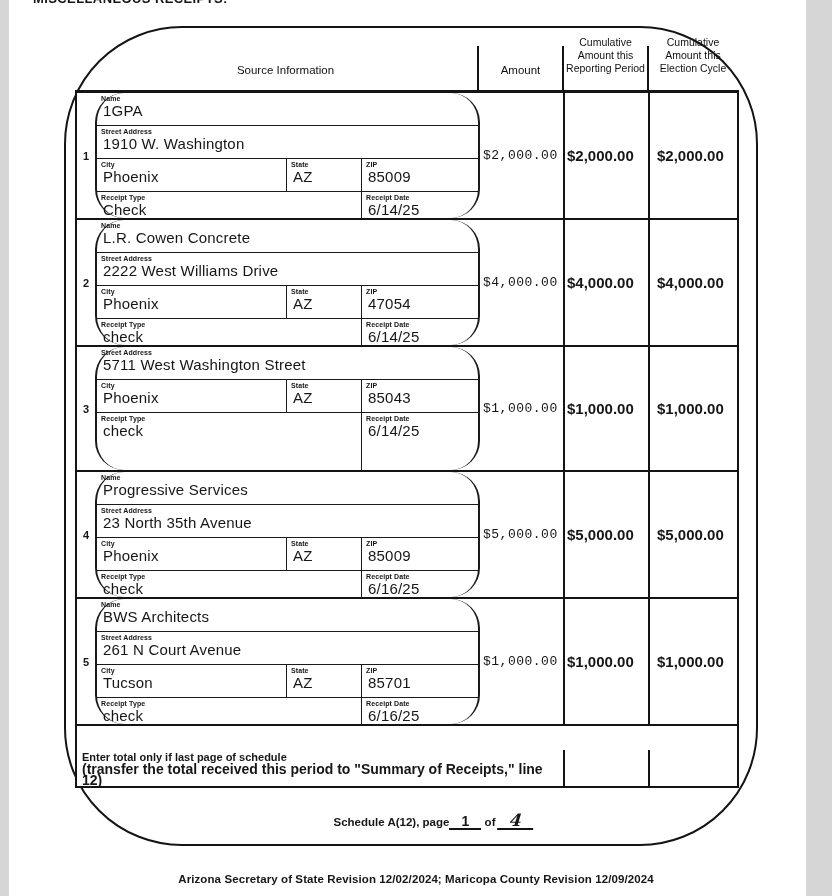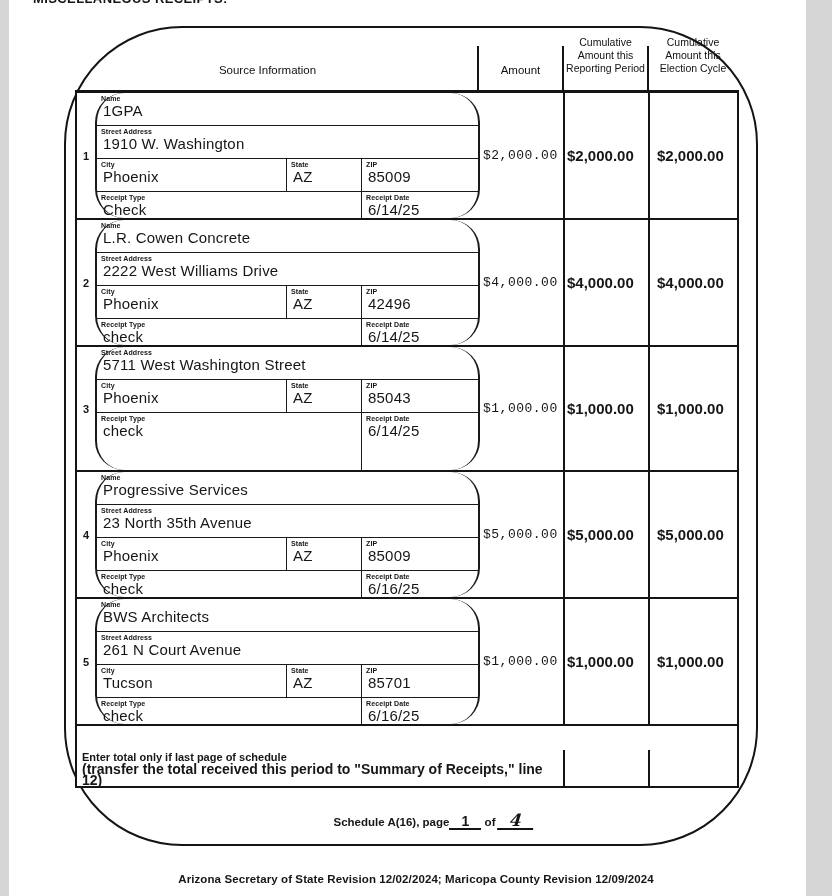--- a/index.html
+++ b/index.html
@@ -15,21 +15,21 @@
 
   .top-cut { position:absolute; left:33px; top:0; height:7px; width:260px; overflow:hidden; }
   .top-cut span { display:block; margin-top:-9px; font-size:13px; font-weight:bold; letter-spacing:.4px; white-space:nowrap; }
 
   .frame {
     position:absolute; left:64px; top:26px; width:694px; height:820px;
     border:2px solid #141414; border-radius:118px; background:transparent;
   }
 
   .hdr { position:absolute; text-align:center; color:#111; }
-  .hdr-source { left:75px;  top:64px; width:385px; font-size:11.5px; }
+  .hdr-source { left:93px;  top:64px; width:385px; font-size:11.5px; }
   .hdr-amount { left:478px; top:64px; width:85px;  font-size:11.5px; }
   .hdr-cum    { top:36px; font-size:10.5px; line-height:13px; white-space:pre-line; }
   .hdr-cum1   { left:563px; width:85px; }
   .hdr-cum2   { left:649px; width:88px; }
   .hvline { position:absolute; top:46px; height:44px; width:2px; background:#141414; }
 
   .table {
     position:absolute; left:75px; top:90px; width:664px; height:698px;
     border:2px solid #141414; border-top-width:3px;
     display:flex; flex-direction:column; background:#fff;
@@ -160,21 +160,21 @@
           <div class="fbox city">
             <div class="flabel">City</div>
             <div class="fval">Phoenix</div>
           </div>
           <div class="fbox state">
             <div class="flabel">State</div>
             <div class="fval">AZ</div>
           </div>
           <div class="fbox zip">
             <div class="flabel">ZIP</div>
-            <div class="fval">42496</div>
+            <div class="fval">47054</div>
           </div>
         </div>
         <div class="rrow">
           <div class="fbox rtype">
             <div class="flabel">Receipt Type</div>
             <div class="fval">check</div>
           </div>
           <div class="fbox rdate">
             <div class="flabel">Receipt Date</div>
             <div class="fval">6/14/25</div>
@@ -309,18 +309,18 @@
       <div class="footlabel">
         <div class="fl1">Enter total only if last page of schedule</div>
         <div class="fl2">(transfer the total received this period to "Summary of Receipts," line 12)</div>
       </div>
       <div class="footcell-1"></div>
       <div class="footcell-2"></div>
     </div>
   </div>
 
   <div class="schedule-line">
-    <span class="seg">Schedule A(16), page</span><span class="pageno">1</span>
+    <span class="seg">Schedule A(12), page</span><span class="pageno">1</span>
     <span class="seg">of</span><span class="handno">4</span>
   </div>
 
   <div class="revision">Arizona Secretary of State Revision 12/02/2024; Maricopa County Revision 12/09/2024</div>
 </div>
 
 </body></html>

